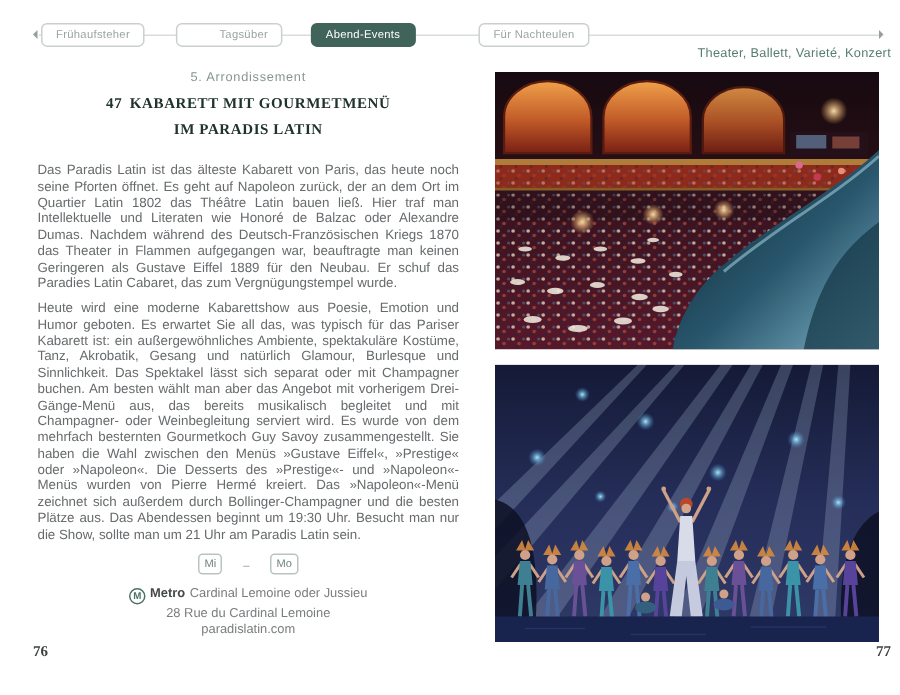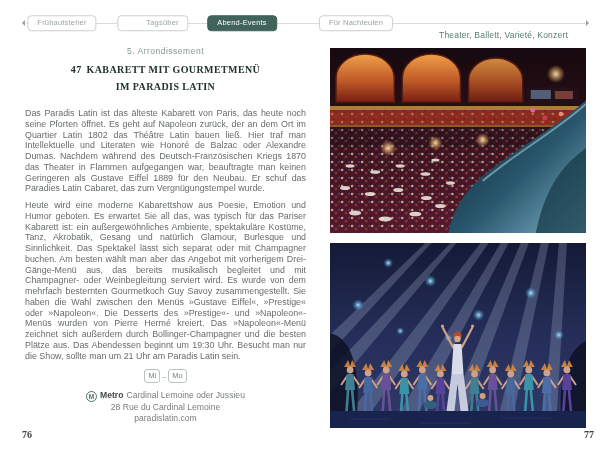--- a/index.html
+++ b/index.html
@@ -17,34 +17,34 @@
   .arrow-left  { left:19px;  border-right-color:#93a09b; }
   .arrow-right { left:586px; border-left-color:#93a09b; }
   .tab {
     position:absolute; top:23px; transform:translate(-50%,-50%);
     border:1px solid #c9d0cd; border-radius:4px; background:#ffffff;
     color:#9aa5a1; font-size:7.5px; line-height:1; padding:3px 9px;
     letter-spacing:.2px; white-space:nowrap; cursor:pointer;
   }
   .tab.active { background:#40635a; border-color:#40635a; color:#ffffff; }
   .tab1 { left:62px; } .tab2 { left:153px;padding-left:28px; } .tab3 { left:242px; } .tab4 { left:356px; }
-  .category { position:absolute; top:30px; right:32px; font-size:8.5px; color:#567d6e; letter-spacing:.2px; }
+  .category { position:absolute; top:30px; right:6px; font-size:8.5px; color:#567d6e; letter-spacing:.2px; }
 
   
   .left-col { position:absolute; left:25px; top:46px; width:281px; }
   .district { text-align:center; font-size:8.5px; color:#84968f; letter-spacing:.5px; margin:0 0 6px 0; }
   .title {
     text-align:center; font-family:"Liberation Serif", serif; font-weight:700;
     font-size:10px; line-height:16.5px; color:#20332c; letter-spacing:.4px; margin:0 0 13px 0;
   }
   .title .num { margin-right:5px; }
   .body-text p {
     text-align:justify; font-size:8.9px; line-height:10.75px; color:#676b6d; margin:0 0 6px 0;
   }
-  .days { display:flex; justify-content:center; align-items:center; gap:2px; margin:8px 0 7px 0; color:#8a958f; font-size:7.4px; }
+  .days { display:flex; justify-content:center; align-items:center; gap:14px; margin:8px 0 7px 0; color:#8a958f; font-size:7.4px; }
   .day-box { border:1px solid #b9c4c0; border-radius:3px; padding:1px 3px 2px 3px; color:#6f827b; background:#fff; }
   .info { text-align:center; font-size:8.6px; line-height:11.2px; color:#797d7f; }
   .metro-m {
     display:inline-block; width:9px; height:9px; line-height:9px; border:1px solid #4c7265; border-radius:50%;
     color:#4c7265; font-size:6.5px; font-weight:700; text-align:center; vertical-align:-1px; margin-right:3px;
   }
   .metro-label { font-weight:700; color:#44494b; margin-right:3px; }
   .pagenum {
     position:absolute; bottom:13px; font-family:"Liberation Serif", serif;
     font-weight:700; font-size:10px; color:#3c403f;

